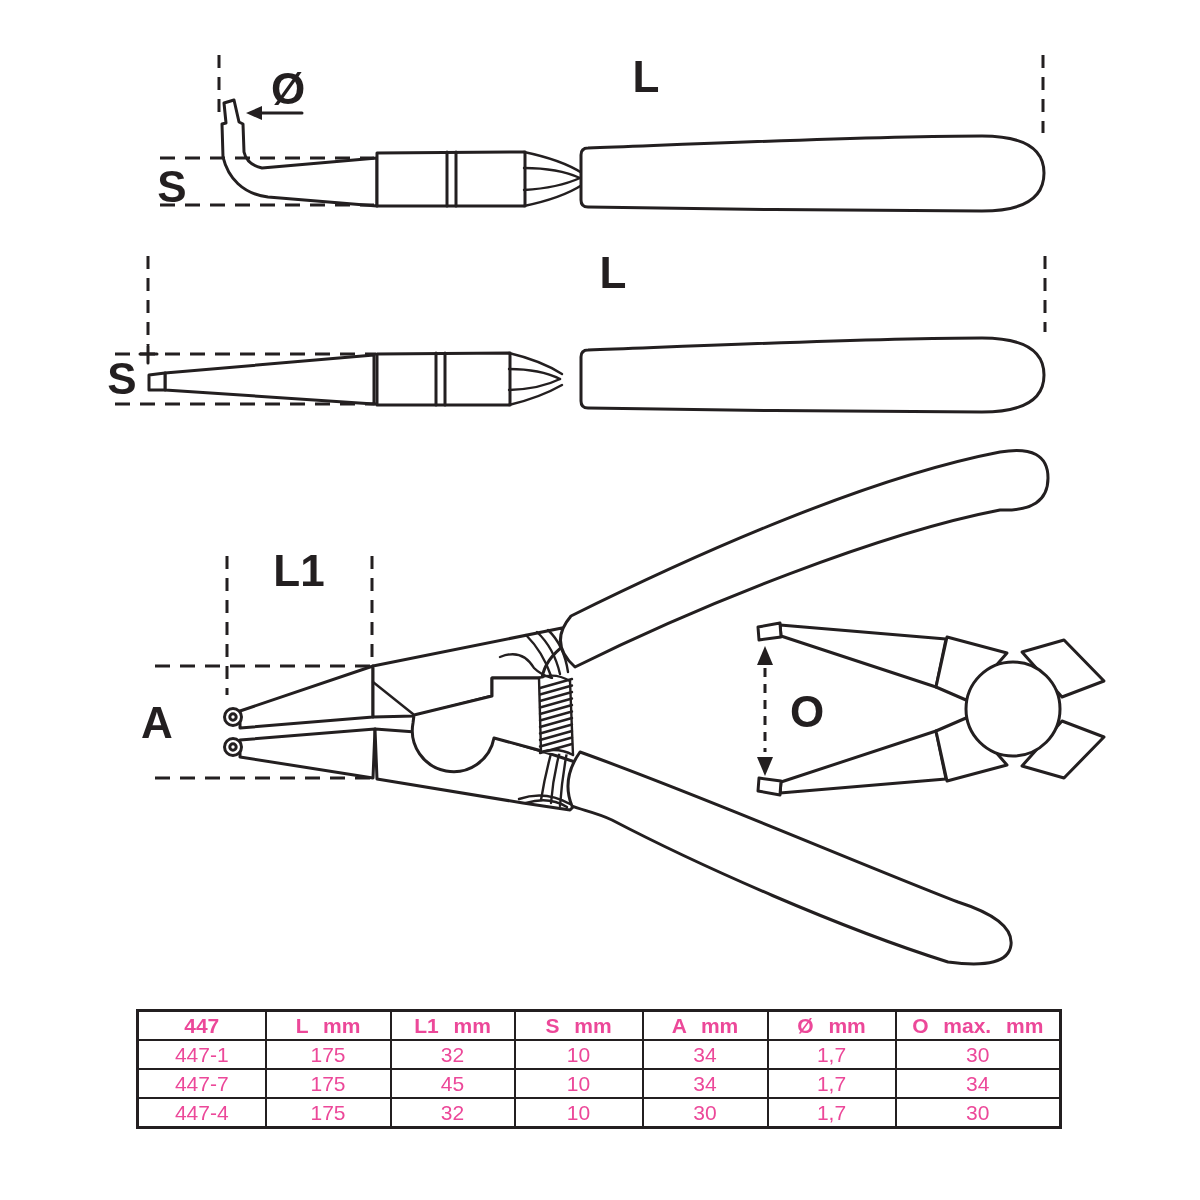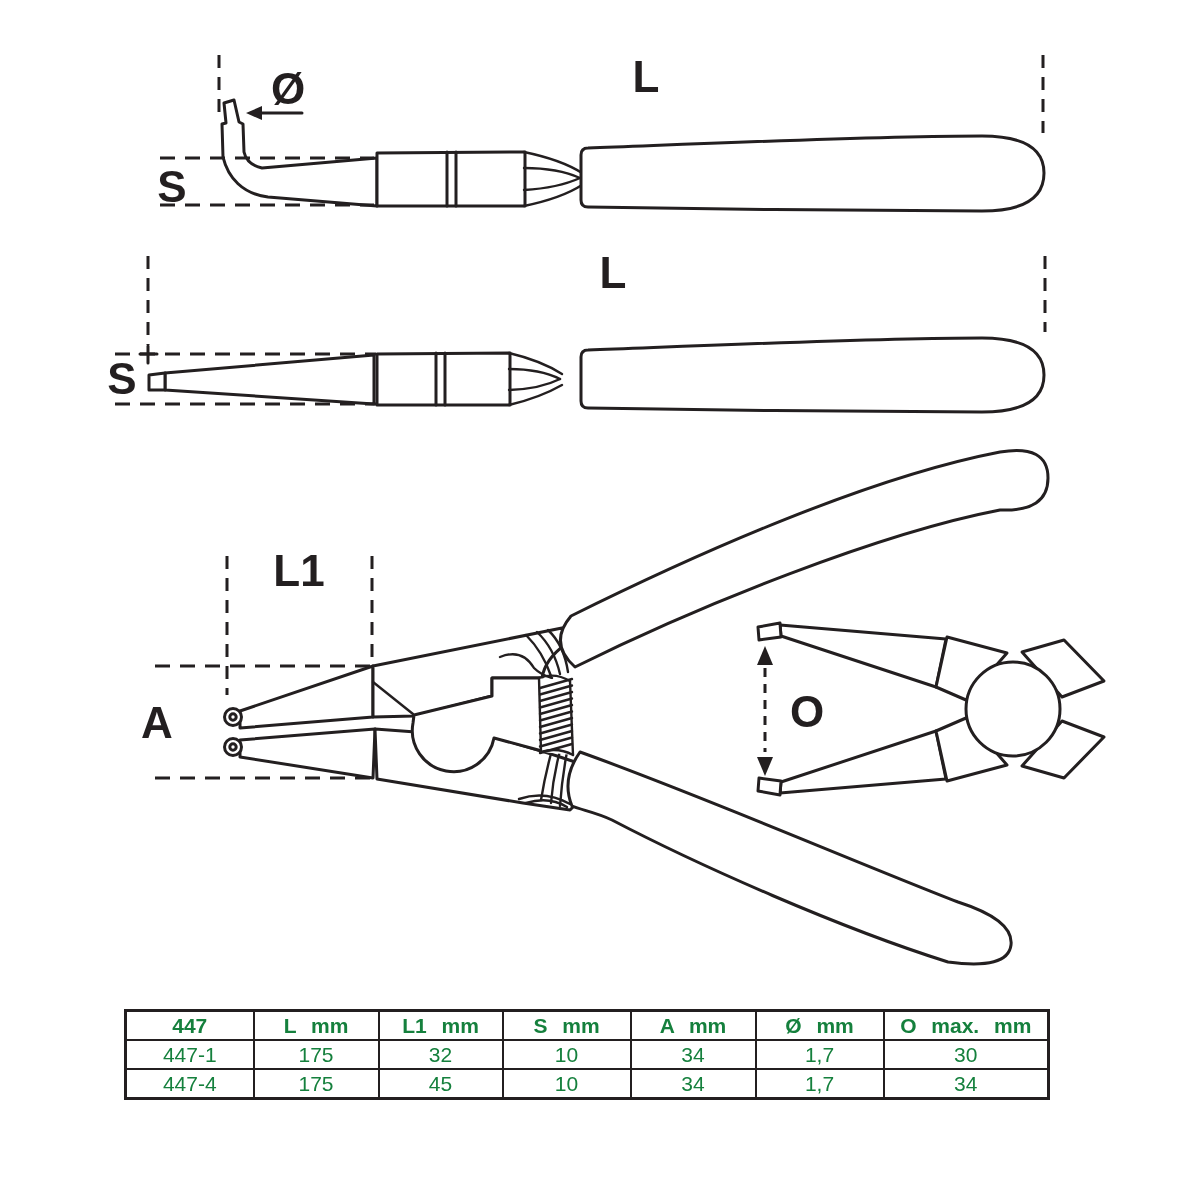--- a/index.html
+++ b/index.html
@@ -13,23 +13,23 @@
   .thin{fill:none;stroke:#231f20;stroke-width:2.4;stroke-linecap:round;}
   .dash{fill:none;stroke:#231f20;stroke-width:3;stroke-dasharray:15 10;}
   .dashv{fill:none;stroke:#231f20;stroke-width:3;stroke-dasharray:13 9;}
   .dasha{fill:none;stroke:#231f20;stroke-width:3;stroke-dasharray:9 7;}
   .solidfill{fill:#231f20;stroke:none;}
   .dim-label{
     font-family:"Liberation Sans",sans-serif;font-weight:bold;font-size:44px;
     fill:#231f20;text-anchor:middle;
   }
   table.specs{
-    position:absolute;left:124px;top:1009px;
+    position:absolute;left:136px;top:1009px;
     border-collapse:collapse;table-layout:fixed;
-    color:#15803d;border:3px solid #231f20;
+    color:#ec4899;border:3px solid #231f20;
   }
   table.specs th,table.specs td{
     border:2px solid #231f20;text-align:center;vertical-align:middle;
     font-size:21px;height:27px;padding:0;word-spacing:9px;line-height:1;
   }
   table.specs th{font-weight:bold;}
   table.specs td{font-weight:normal;word-spacing:normal;}
 </style>
 </head>
 <body>
@@ -228,22 +228,31 @@
     <tr>
       <td>447-1</td>
       <td>175</td>
       <td>32</td>
       <td>10</td>
       <td>34</td>
       <td>1,7</td>
       <td>30</td>
     </tr>
     <tr>
-      <td>447-4</td>
+      <td>447-7</td>
       <td>175</td>
       <td>45</td>
       <td>10</td>
       <td>34</td>
       <td>1,7</td>
       <td>34</td>
     </tr>
+    <tr>
+      <td>447-4</td>
+      <td>175</td>
+      <td>32</td>
+      <td>10</td>
+      <td>30</td>
+      <td>1,7</td>
+      <td>30</td>
+    </tr>
   </tbody>
 </table>
 
 </body></html>

